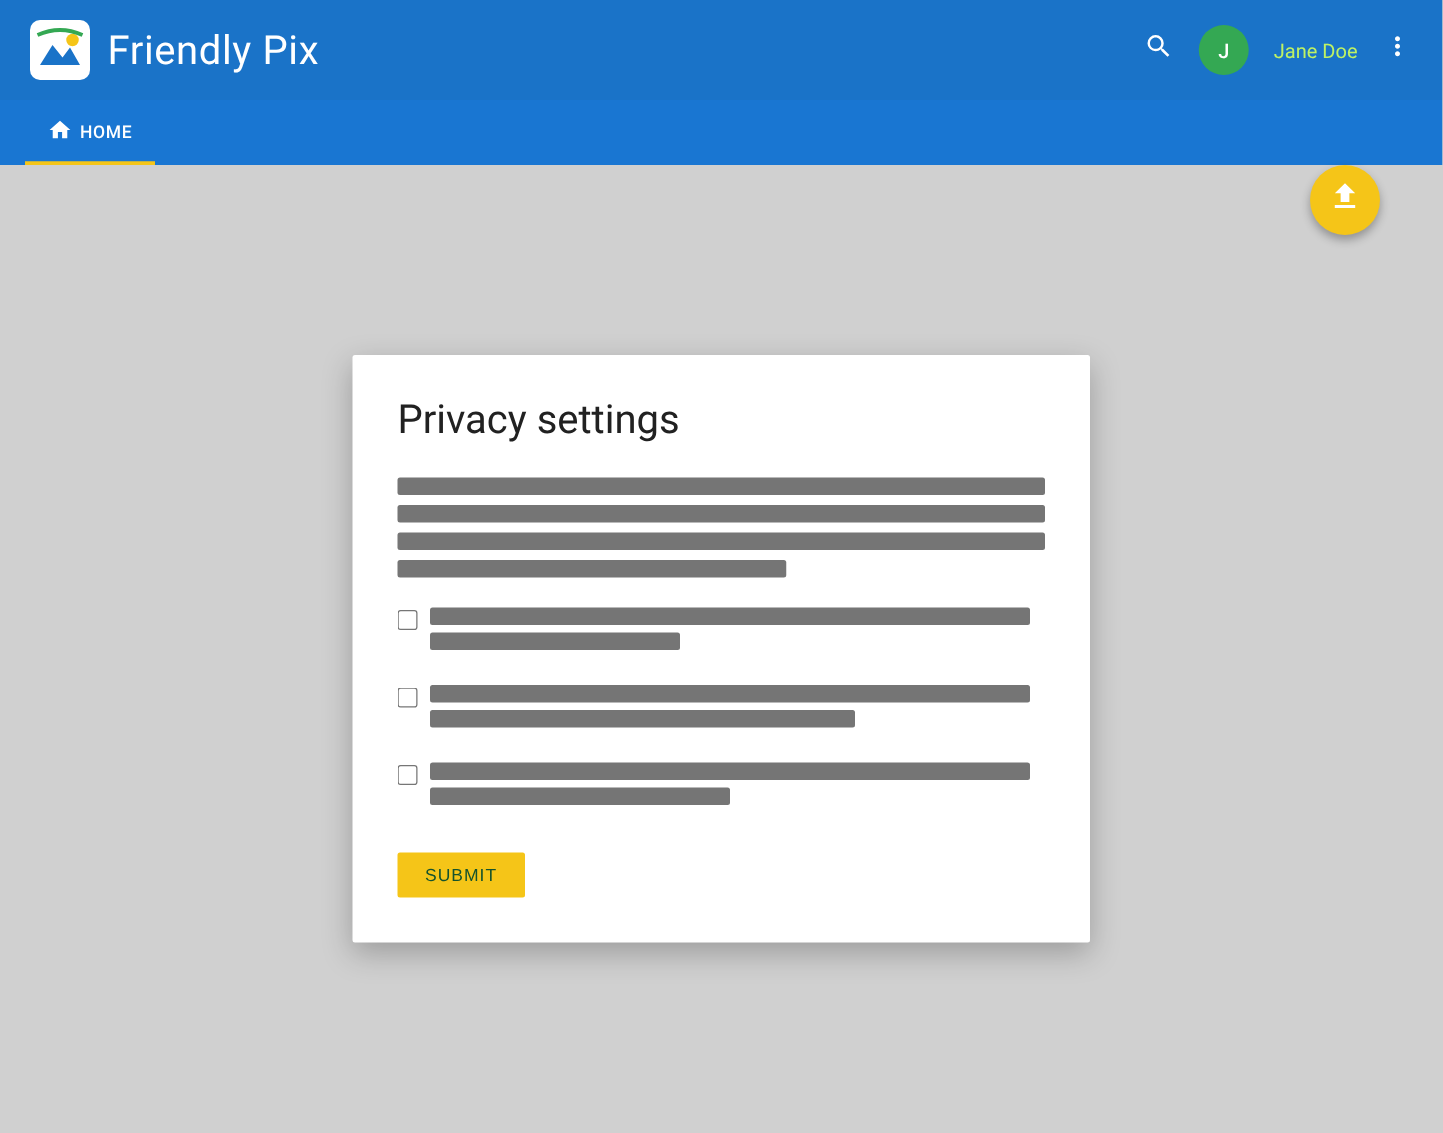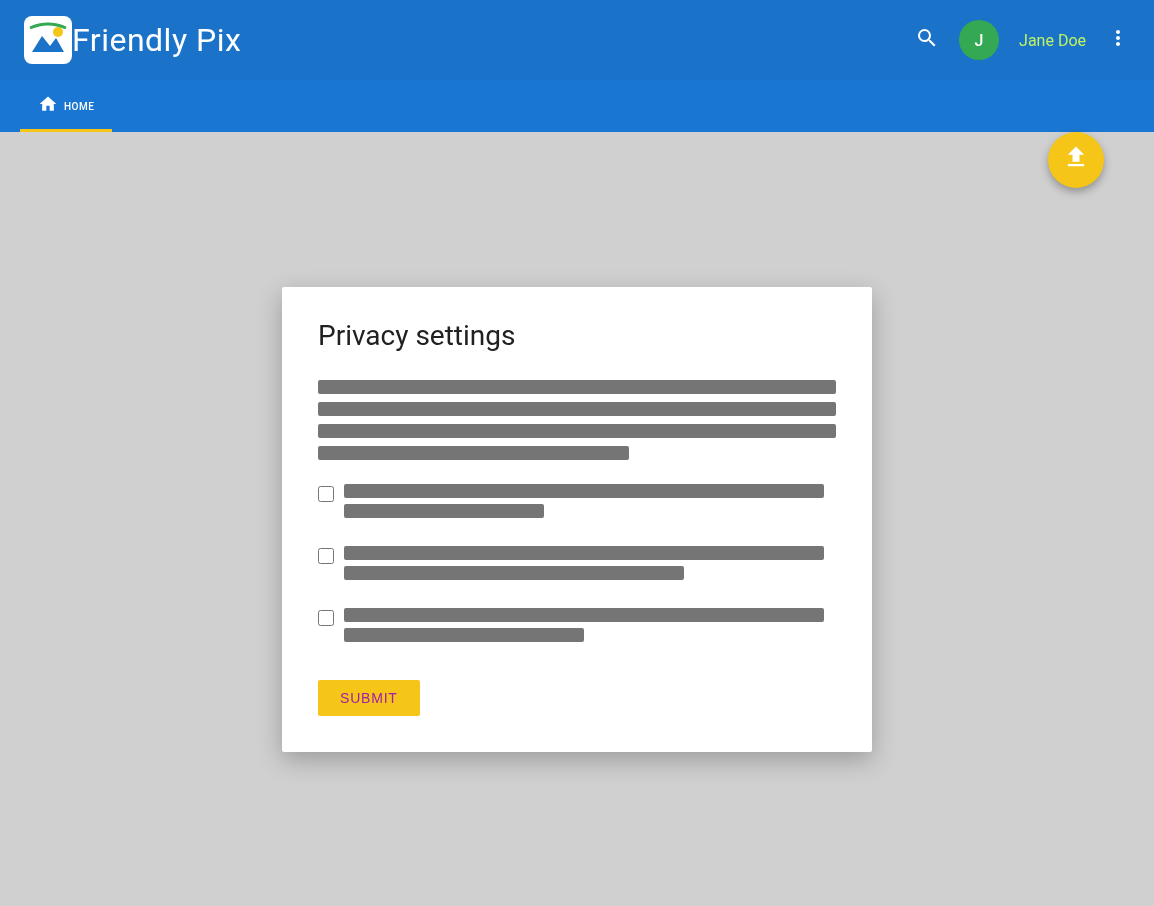--- a/index.html
+++ b/index.html
@@ -10,20 +10,21 @@
       background: #1a73c8;
       height: 80px;
       display: flex;
       align-items: center;
       padding: 0 24px;
       justify-content: space-between;
     }
     .header-left {
       display: flex;
       align-items: center;
+      gap: 14px;
     }
     .logo-icon {
       width: 48px;
       height: 48px;
     }
     .app-title {
       color: white;
       font-size: 32px;
       font-weight: 400;
       letter-spacing: 0.5px;
@@ -67,21 +68,21 @@
       display: flex;
       align-items: center;
       padding: 0 20px;
       position: relative;
     }
     .nav-item {
       display: flex;
       align-items: center;
       gap: 6px;
       color: white;
-      font-size: 10px;
+      font-size: 14px;
       font-weight: 500;
       padding: 0 18px;
       height: 52px;
       cursor: pointer;
       letter-spacing: 0.5px;
       position: relative;
     }
     .nav-item.active::after {
       content: '';
       position: absolute;
@@ -127,21 +128,21 @@
 
     
     .dialog {
       background: white;
       border-radius: 2px;
       box-shadow: 0 8px 24px rgba(0,0,0,0.25);
       width: 590px;
       padding: 32px 36px 36px;
     }
     .dialog-title {
-      font-size: 28px;
+      font-size: 32px;
       font-weight: 400;
       color: #212121;
       margin-bottom: 28px;
     }
 
     
     .text-block {
       margin-bottom: 24px;
     }
     .text-bar {
@@ -168,21 +169,21 @@
     .checkbox-text .bar {
       height: 14px;
       background: #757575;
       border-radius: 2px;
       margin-bottom: 6px;
     }
 
     
     .submit-btn {
       background: #f5c518;
-      color: #a21caf;
+      color: #14532d;
       border: none;
       padding: 10px 22px;
       font-size: 14px;
       font-weight: 500;
       letter-spacing: 0.8px;
       border-radius: 2px;
       cursor: pointer;
       margin-top: 10px;
       text-transform: uppercase;
     }

